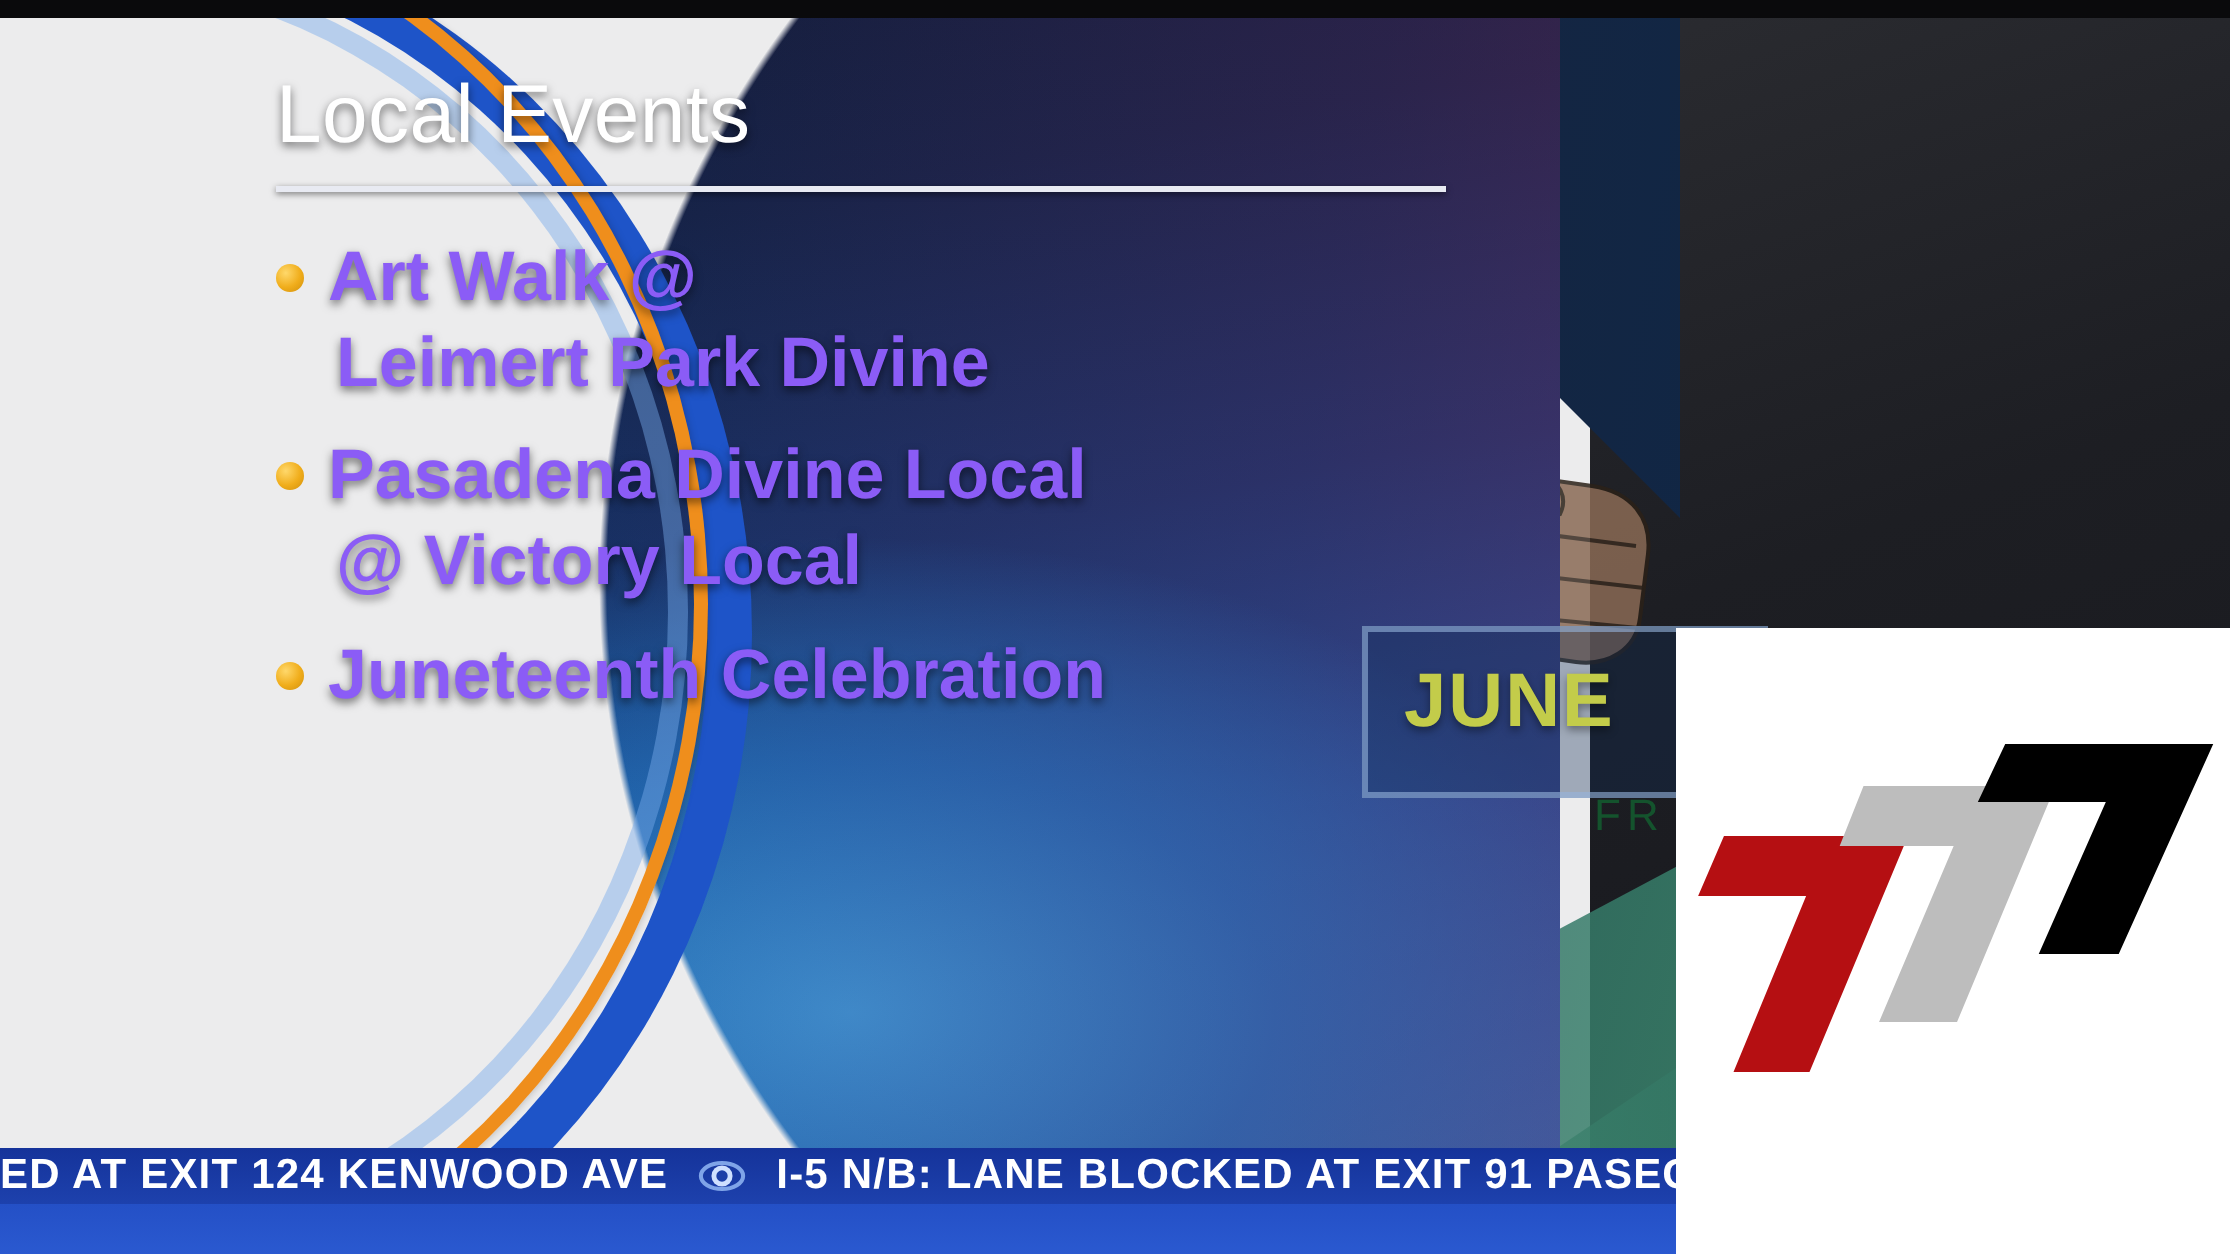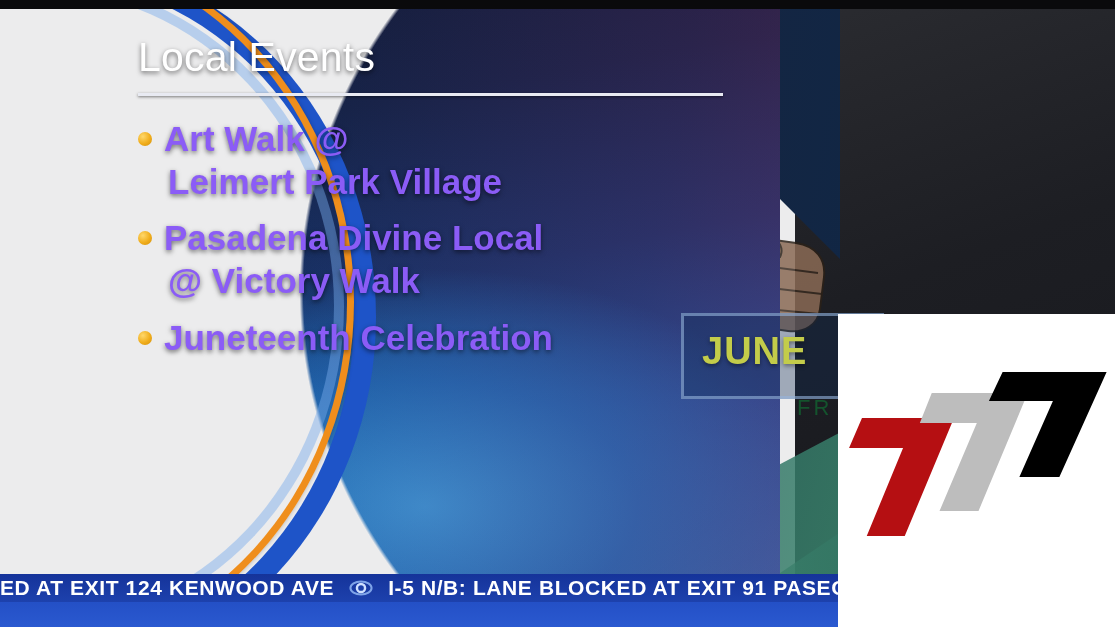--- a/index.html
+++ b/index.html
@@ -139,28 +139,28 @@
   <div class="arc-orange"></div>
 
   <div class="content">
     <div class="headline">Local Events</div>
     <div class="rule"></div>
     <ul class="bullets">
       <li>
         <span class="dot"></span>
         <div class="btext">
           <span>Art Walk @</span>
-          <span class="l2">Leimert Park Village</span>
+          <span class="l2">Leimert Park Divine</span>
         </div>
       </li>
       <li>
         <span class="dot"></span>
         <div class="btext">
           <span>Pasadena Divine Local</span>
-          <span class="l2">@ Victory Walk</span>
+          <span class="l2">@ Victory Local</span>
         </div>
       </li>
       <li>
         <span class="dot"></span>
         <div class="btext">
           <span>Juneteenth Celebration</span>
         </div>
       </li>
     </ul>
   </div>

